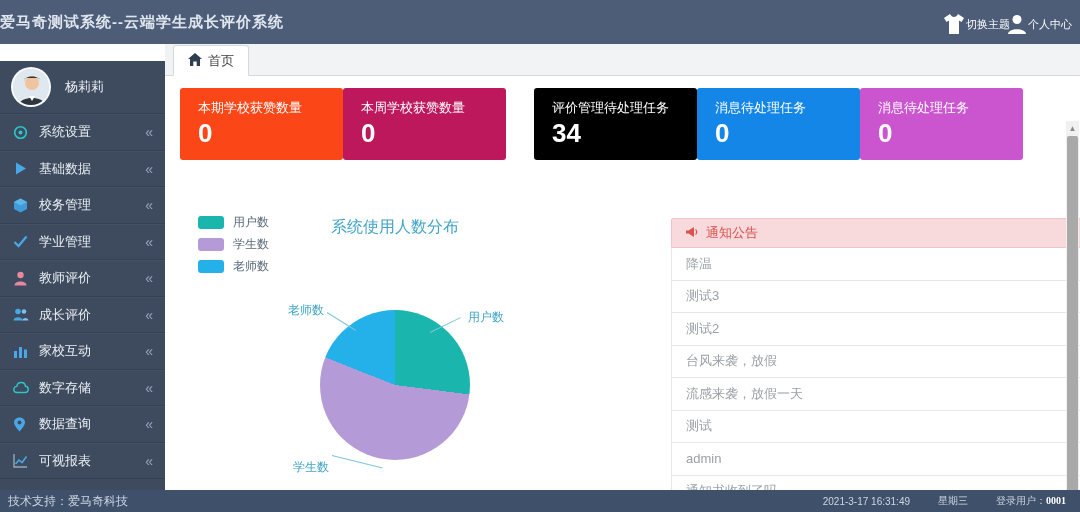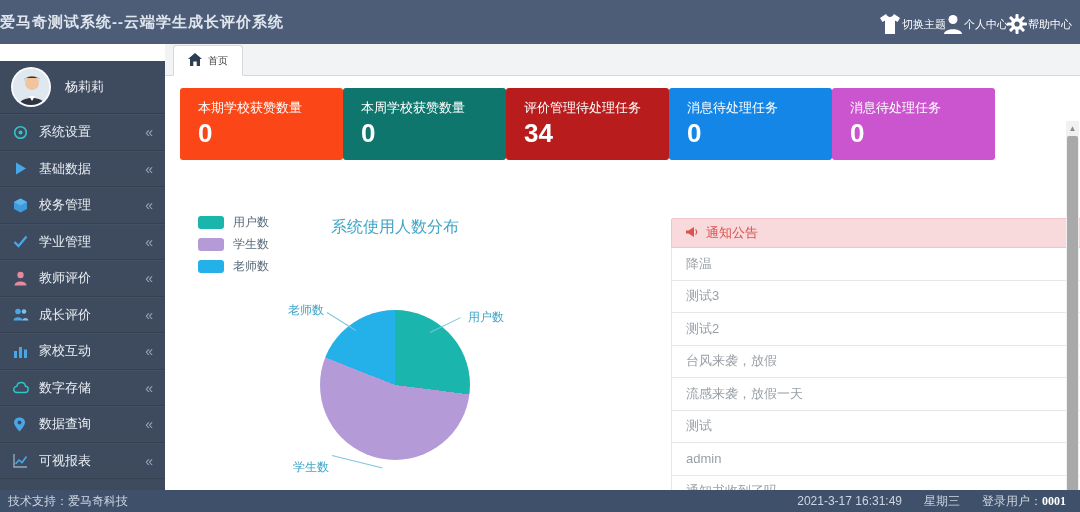--- a/index.html
+++ b/index.html
@@ -26,31 +26,31 @@
   .menu-item { height:36.5px; display:flex; align-items:center; padding:0 12px 0 13px;
     border-bottom:1px solid rgba(0,0,0,.14); border-top:1px solid rgba(255,255,255,.03); cursor:pointer; }
   .menu-item .micon { width:17px; height:15px; margin-right:9px; display:flex; align-items:center; }
   .menu-item .mlabel { color:#e9eef4; font-size:13px; flex:1; }
   .menu-item .chev { color:#93a7c0; font-size:14px; }
 
   
   .footer { position:absolute; left:0; top:490px; width:1080px; height:22px;
     background:#3f506a; display:flex; align-items:center; justify-content:space-between; }
   .foot-left { color:#cdd6e2; font-size:12px; padding-left:8px;text-align:right; }
-  .foot-right { color:#cdd6e2; font-size:12px; padding-right:14px; display:flex; gap:22px; align-items:center; }
+  .foot-right { color:#cdd6e2; font-size:10px; padding-right:14px; display:flex; gap:28px; align-items:center; }
   .foot-user b { color:#ffffff;font-family:Liberation Serif, serif; }
 
   
   .main { position:absolute; left:165px; top:44px; width:915px; height:446px;
     background:#ffffff; overflow:hidden; }
   .tabbar { height:32px; background:#f2f3f4; border-bottom:1px solid #d5d9de;
     display:flex; align-items:flex-end; padding-left:8px; }
   .tab { height:31px; background:#fff; border:1px solid #d5d9de; border-bottom:1px solid #fff;
     border-radius:3px 3px 0 0; display:flex; align-items:center; gap:6px;
-    padding:0 14px; margin-bottom:-1px; font-size:10px; color:#444; cursor:pointer; }
+    padding:0 14px; margin-bottom:-1px; font-size:13px; color:#444; cursor:pointer; }
 
   .cards { display:flex; padding:12px 30px 0 15px; }
   .card { width:163px; height:72px; border-radius:3px; color:#fff; padding:11px 0 0 18px; cursor:pointer; }
   .card .clabel { font-size:13px; }
   .card .cvalue { font-size:26px; font-weight:bold; margin-top:1px; }
 
   .content-row { display:flex; margin-top:45px; padding-left:15px; }
   .chart-area { position:relative; width:453px; height:290px; flex:none; }
   .chart-title { position:absolute; left:60px; top:12px; width:310px; text-align:center;
     color:#41a5c6; font-size:16px; }
@@ -92,35 +92,20 @@
     </div>
     <div class="top-action">
       <span class="ticon">
         <svg width="22" height="22" viewBox="0 0 22 22">
             <circle cx="11" cy="6.5" r="4.5" fill="#fff"></circle>
             <path fill="#fff" d="M2 21 C2 14.5 20 14.5 20 21 Z"></path>
           </svg>
       </span>
       <span class="tlabel">个人中心</span>
     </div>
-    <div class="top-action">
-      <span class="ticon">
-        <svg width="22" height="22" viewBox="0 0 22 22">
-            <g fill="#fff">
-              <rect x="9.5" y="1" width="3" height="20" rx="1"></rect>
-              <rect x="9.5" y="1" width="3" height="20" rx="1" transform="rotate(45 11 11)"></rect>
-              <rect x="9.5" y="1" width="3" height="20" rx="1" transform="rotate(90 11 11)"></rect>
-              <rect x="9.5" y="1" width="3" height="20" rx="1" transform="rotate(135 11 11)"></rect>
-              <circle cx="11" cy="11" r="6"></circle>
-            </g>
-            <circle cx="11" cy="11" r="2.6" fill="#4d5d78"></circle>
-          </svg>
-      </span>
-      <span class="tlabel">帮助中心</span>
-    </div>
   </div>
 </div>
 
 <div class="sidebar">
   <div class="user-block">
     <span class="avatar">
       <svg width="38" height="38" viewBox="0 0 38 38">
           <rect width="38" height="38" fill="#dfe7ef"></rect>
           <circle cx="19" cy="14" r="7" fill="#f0c49e"></circle>
           <path d="M11 12 C11 6 27 6 27 12 L26 9 L12 9 Z" fill="#3a332f"></path>
@@ -243,25 +228,25 @@
       </span>
       <span>首页</span>
     </div>
   </div>
 
   <div class="cards">
     <div class="card" style="background: rgb(251, 71, 23);">
       <div class="clabel">本期学校获赞数量</div>
       <div class="cvalue">0</div>
     </div>
-    <div class="card" style="background: #0f766e;">
+    <div class="card" style="background: #be185d;">
       <div class="clabel">本周学校获赞数量</div>
       <div class="cvalue">0</div>
     </div>
-    <div class="card" style="background: #b91c1c;">
+    <div class="card" style="background: #000000; margin-left: 28px;">
       <div class="clabel">评价管理待处理任务</div>
       <div class="cvalue">34</div>
     </div>
     <div class="card" style="background: rgb(20, 134, 232);">
       <div class="clabel">消息待处理任务</div>
       <div class="cvalue">0</div>
     </div>
     <div class="card" style="background: rgb(203, 84, 207);">
       <div class="clabel">消息待处理任务</div>
       <div class="cvalue">0</div>

